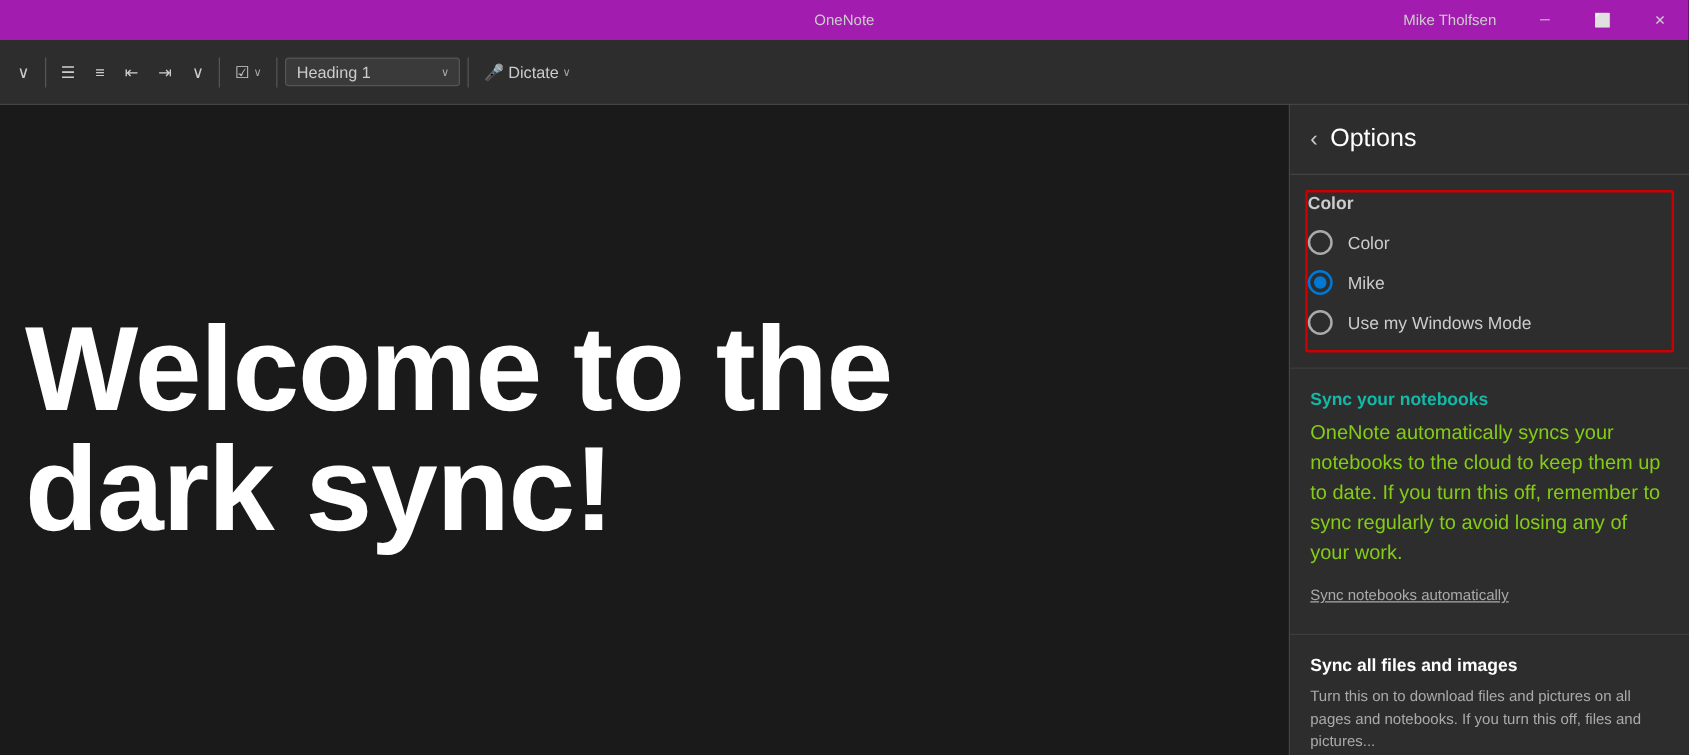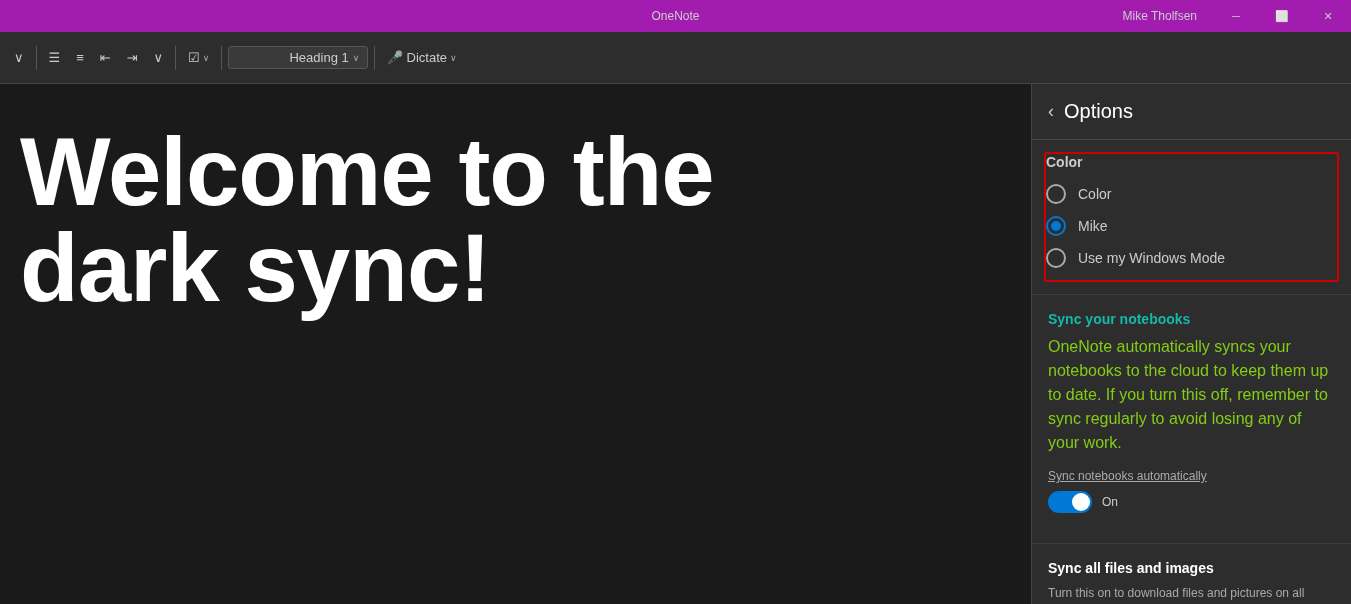--- a/index.html
+++ b/index.html
@@ -88,21 +88,21 @@
       align-items: center;
       gap: 4px;
       background: #3a3a3a;
       border: 1px solid #555;
       border-radius: 3px;
       padding: 3px 8px;
       color: #cccccc;
       font-size: 13px;
       cursor: pointer;
       min-width: 140px;
-      justify-content: flex-end;
+      justify-content: space-between;
     }
     .chevron {
       font-size: 9px;
       color: #aaa;
     }
     .mic-icon {
       color: #6b9fe4;
     }
 
     
@@ -110,20 +110,21 @@
       flex: 1;
       display: flex;
       overflow: hidden;
     }
 
     
     .note-area {
       flex: 1;
       background: #1a1a1a;
       display: flex;
+      align-items: center;
       justify-content: flex-start;
       padding: 40px 20px;
       overflow: hidden;
     }
     .welcome-text {
       color: #ffffff;
       font-size: 96px;
       font-weight: 900;
       line-height: 1.0;
       letter-spacing: -1px;
@@ -349,26 +350,20 @@
         <div class="radio-outer">
         </div>
         <span class="radio-label">Use my Windows Mode</span>
       </div>
     </div>
 
     <div class="sync-section">
       <div class="sync-title">Sync your notebooks</div>
       <div class="sync-desc">OneNote automatically syncs your notebooks to the cloud to keep them up to date. If you turn this off, remember to sync regularly to avoid losing any of your work.</div>
       <div class="toggle-label" style="margin-bottom:8px;">Sync notebooks automatically</div>
-      <div class="sync-toggle-row">
-        <div class="toggle-track">
-          <div class="toggle-thumb"></div>
-        </div>
-        <span class="sync-on-label">On</span>
-      </div>
     </div>
 
     <div class="sync-section" style="border-top: 1px solid #3d3d3d;">
       <div class="sync-files-title">Sync all files and images</div>
       <div class="sync-files-desc">Turn this on to download files and pictures on all pages and notebooks. If you turn this off, files and pictures...</div>
     </div>
 
   </div>
 </div>
 

